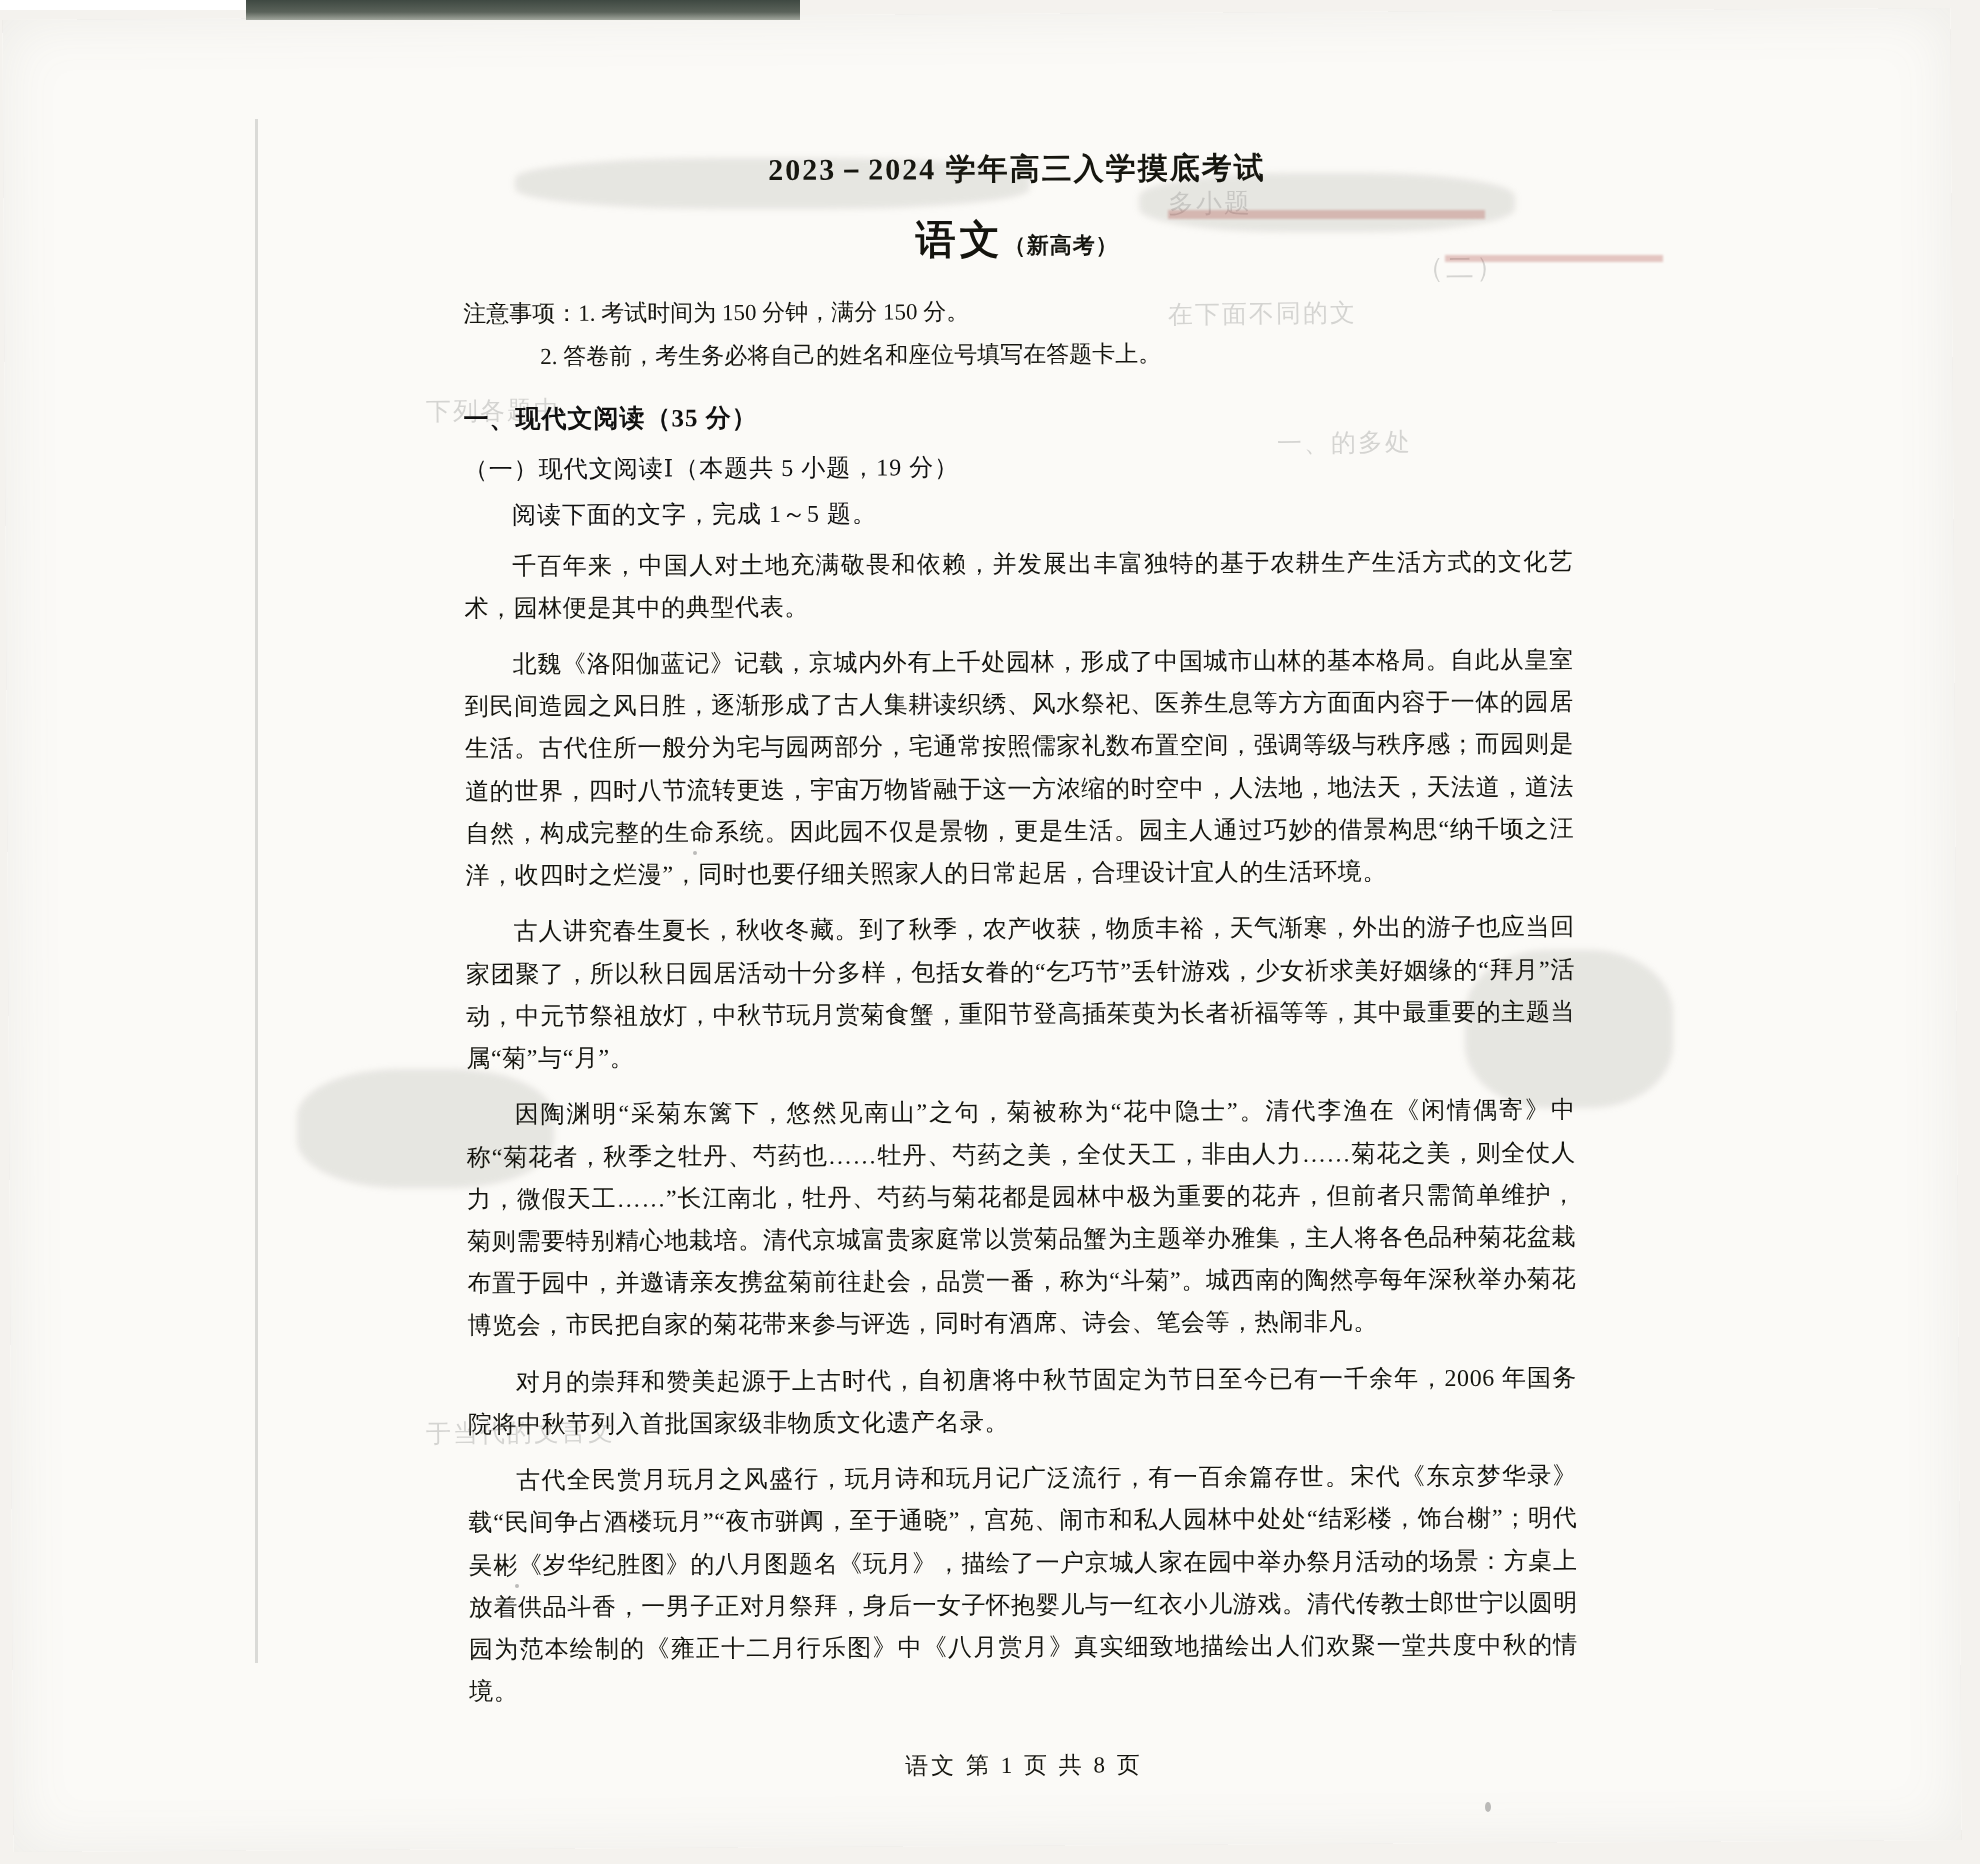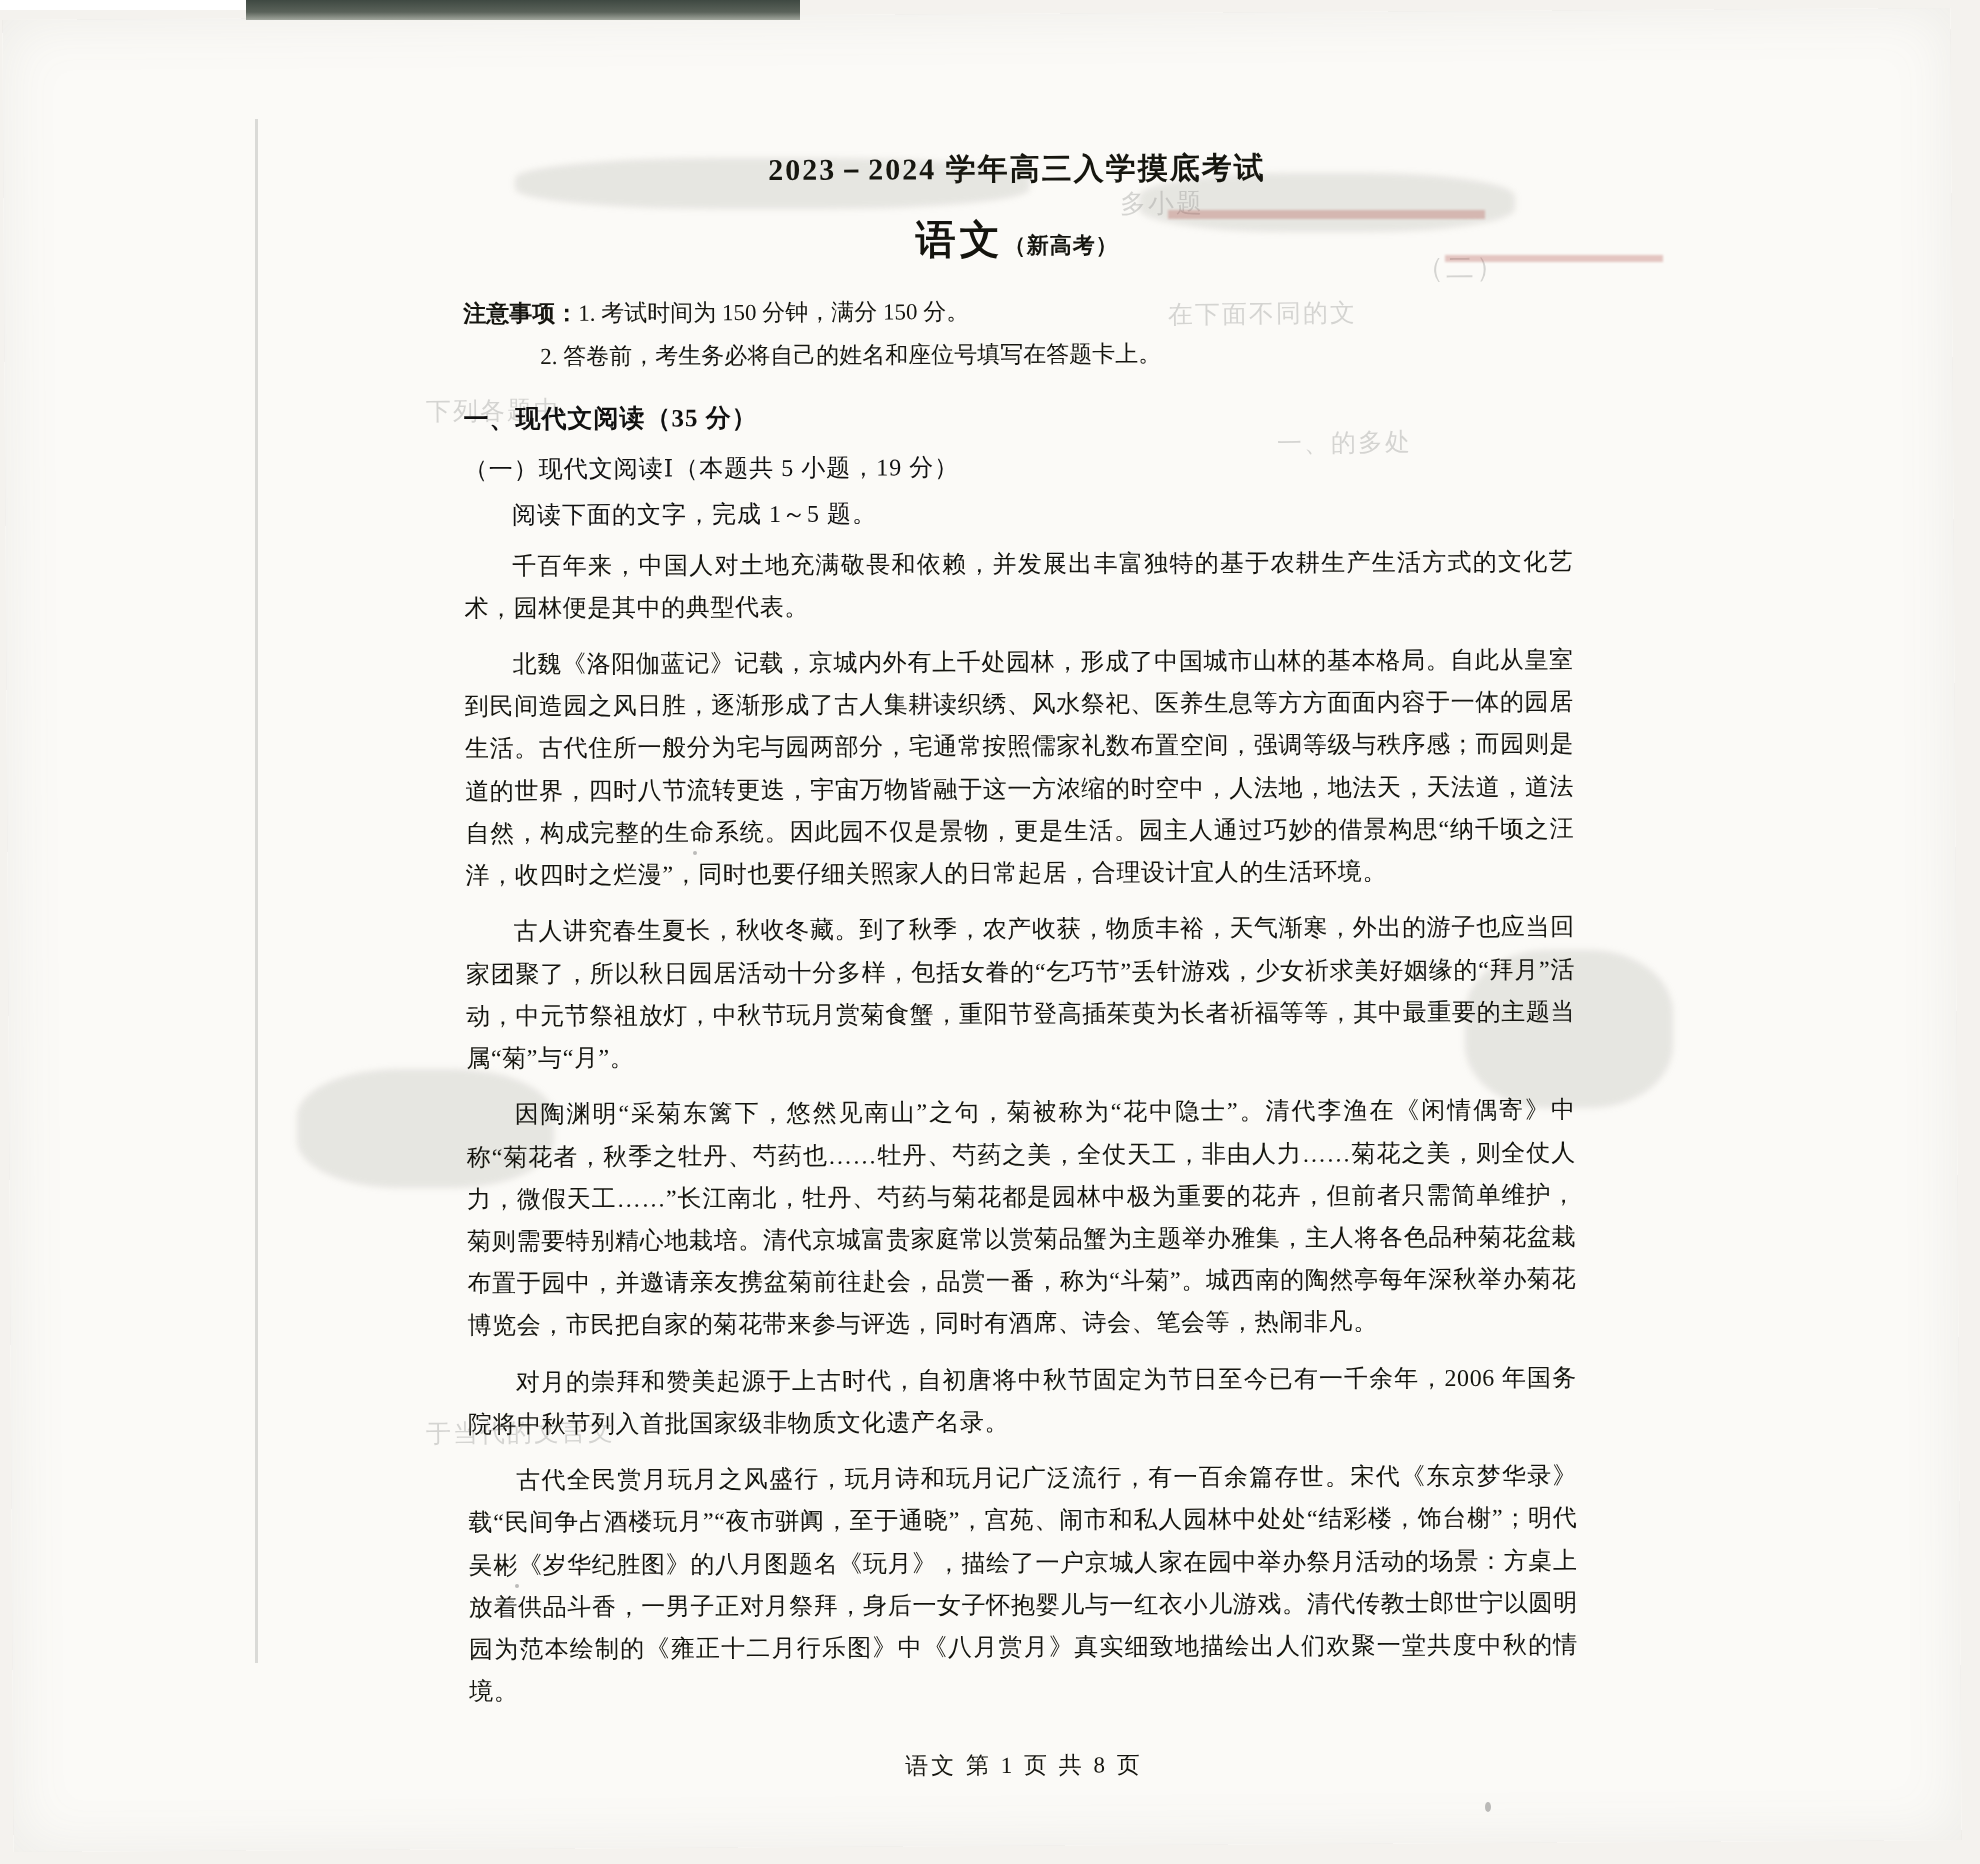--- a/index.html
+++ b/index.html
@@ -113,21 +113,21 @@
     letter-spacing: 1px;
     margin-top: 38px;
   }
 
   .notice-block {
     margin-top: 26px;
     font-size: 23px;
     line-height: 1.62;
     color: #15150f;
   }
-  .notice-head { font-weight: bold; }
+  .notice-head { font-weight: normal; }
   .notice-item-2 { margin-left: 77px; display: block; margin-top: 6px; }
 
   .section-head {
     margin-top: 26px;
     font-size: 25px;
     font-weight: bold;
     letter-spacing: 1px;
   }
   .sub-head {
     margin-top: 18px;
@@ -183,21 +183,21 @@
 </head>
 <body>
 
 <div id="scan-page">
 
   <div id="paper"></div>
   <div id="scan-band-2"></div>
   <div id="scan-band"></div>
   <div id="left-edge"></div>
 
-  <div class="ghost" style="left:1120px; top:186px; font-size:26px;">多小题</div>
+  <div class="ghost" style="left:1168px; top:186px; font-size:26px;">多小题</div>
   <div class="ghost" style="left:1416px; top:249px; font-size:28px;">（二）</div>
   <div class="ghost" style="left:1168px; top:297px; font-size:25px;">在下面不同的文</div>
   <div class="ghost" style="left:426px; top:394px; font-size:25px;">下列各题中</div>
   <div class="ghost" style="left:1277px; top:426px; font-size:25px;">一、的多处</div>
   <div class="ghost" style="left:426px; top:1416px; font-size:25px;">于当代的文言文</div>
 
   <div class="smudge" style="left:515px; top:158px; width:515px; height:51px;"></div>
   <div class="smudge" style="left:1139px; top:173px; width:376px; height:59px;"></div>
   <div class="smudge" style="left:297px; top:1069px; width:257px; height:119px;"></div>
   <div class="smudge" style="left:1465px; top:950px; width:208px; height:158px;"></div>

